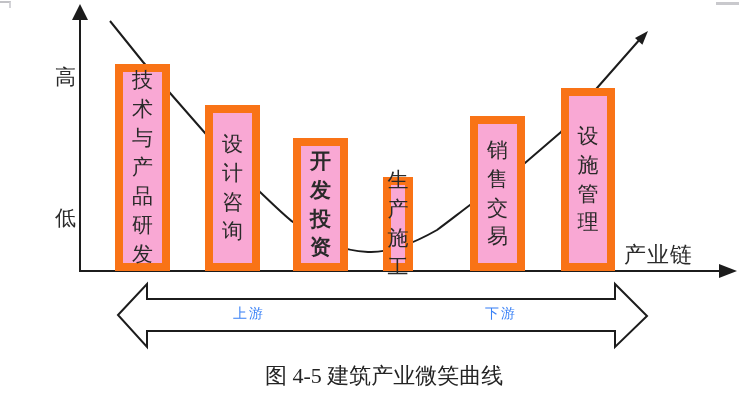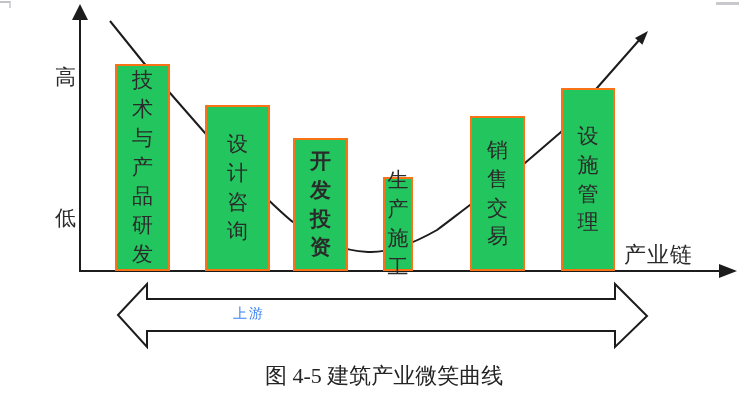--- a/index.html
+++ b/index.html
@@ -8,22 +8,22 @@
     width:739px;height:408px;
     background:#ffffff;
     font-family:"Liberation Serif","DejaVu Serif",serif;
     color:#1f1f1f;
     overflow:hidden;
   }
   #linework{position:absolute;left:0;top:0;z-index:1;}
   .pbox{
     position:absolute;
     box-sizing:border-box;
-    border:2px solid #f97316;
-    background:#22c55e;
+    border:8px solid #f97316;
+    background:#f9a8d4;
     display:flex;align-items:center;justify-content:center;
     z-index:2;
   }
   .pbox-label{
     font-size:21px;
     line-height:1.38;
     text-align:center;
     word-break:break-all;
     color:#2a2a2a;
   }
@@ -89,33 +89,34 @@
 
   <div class="axis-label" style="left:55px;top:66px;">高</div>
   <div class="axis-label" style="left:55px;top:207px;">低</div>
 
   <div class="axis-label" id="chain-label">产业链</div>
 
   <div id="boxes">
       <div class="pbox" style="left: 115px; top: 64px; width: 55px; height: 207px;">
         <div class="pbox-label" style="width: 23px;">技术与产品研发</div>
       </div>
-      <div class="pbox" style="left: 205px; top: 105px; width: 65px; height: 166px;">
+      <div class="pbox" style="left: 205px; top: 105px; width: 55px; height: 166px;">
         <div class="pbox-label" style="width: 23px;">设计咨询</div>
       </div>
       <div class="pbox" style="left: 293px; top: 138px; width: 55px; height: 133px;">
         <div class="pbox-label" style="width: 23px; font-weight: bold;">开发投资</div>
       </div>
       <div class="pbox" style="left: 383px; top: 177px; width: 30px; height: 94px;">
         <div class="pbox-label" style="width: 46px;">生产施工</div>
       </div>
       <div class="pbox" style="left: 470px; top: 116px; width: 55px; height: 155px;">
         <div class="pbox-label" style="width: 23px;">销售交易</div>
       </div>
       <div class="pbox" style="left: 561px; top: 88px; width: 54px; height: 183px;">
         <div class="pbox-label" style="width: 23px;">设施管理</div>
       </div>
     </div>
 
   <div class="flow-label" style="left:233px;top:305px;">上游</div>
+  <div class="flow-label" style="left:485px;top:305px;">下游</div>
 
   <div id="caption">图 4-5 建筑产业微笑曲线</div>
 </div>
 
 </body></html>

